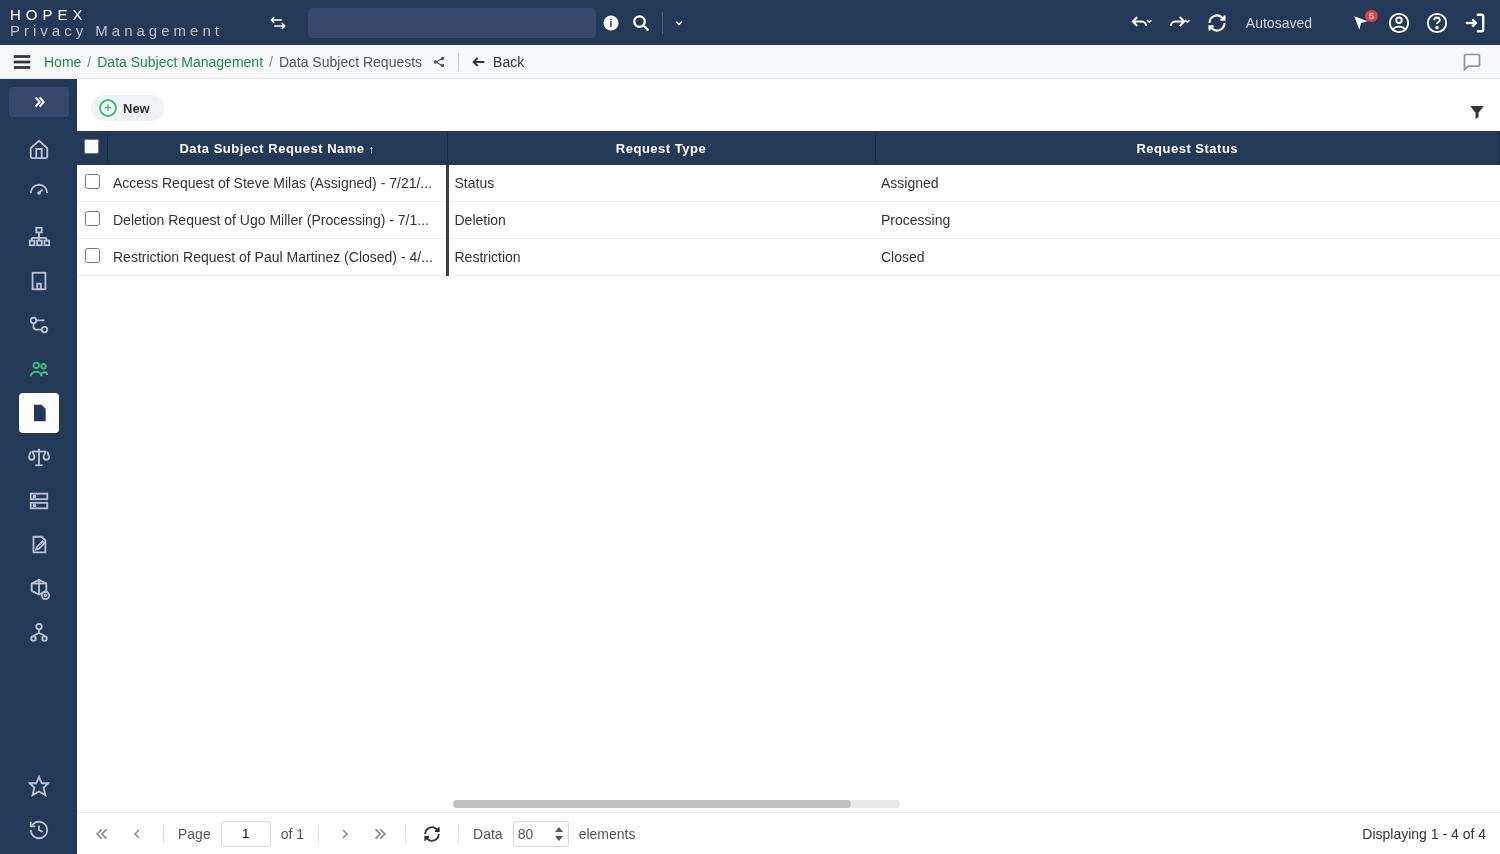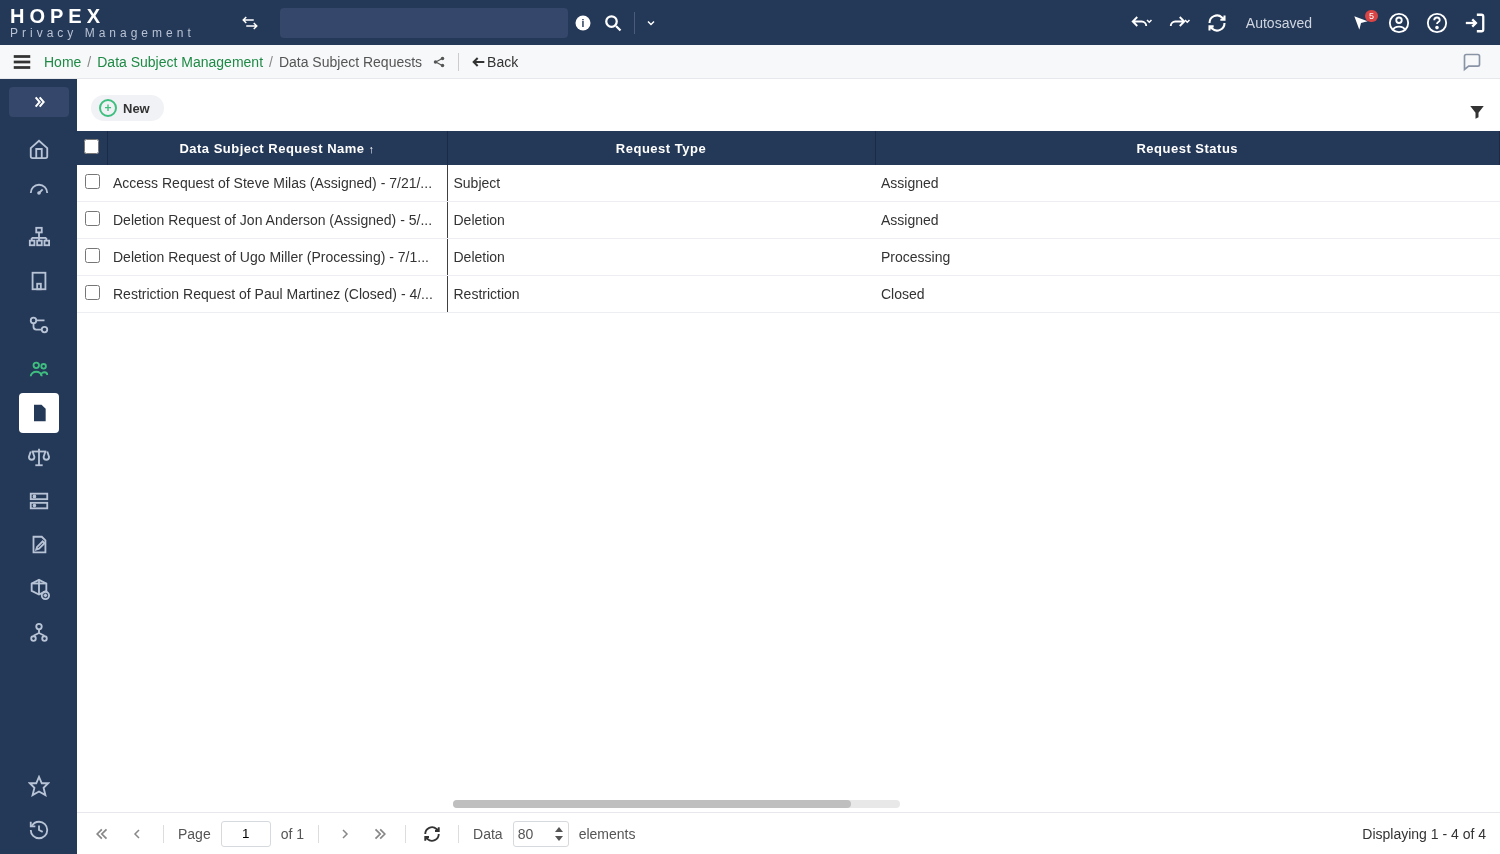--- a/index.html
+++ b/index.html
@@ -1,41 +1,41 @@
 <!DOCTYPE html>
 <html><head>
 <meta charset="utf-8">
 <style>
   * { box-sizing: border-box; margin: 0; padding: 0; }
   html, body { width: 1500px; height: 854px; overflow: hidden; font-family: -apple-system, BlinkMacSystemFont, "Segoe UI", Arial, sans-serif; font-size: 14px; color: #333; background: #fff; }
   
   
   .top-header { height: 45px; background: #243858; color: #fff; display: flex; align-items: center; padding: 0 10px; }
-  .logo { font-size: 20px; font-weight: 700; letter-spacing: 5px; line-height: 1; }
-  .logo-sub { font-size: 12px; letter-spacing: 4px; margin-top: 0px; color: #b8c2d4; }
+  .logo { font-size: 15px; font-weight: 400; letter-spacing: 5px; line-height: 1; }
+  .logo-sub { font-size: 15px; letter-spacing: 4px; margin-top: 0px; color: #b8c2d4; }
   .logo-wrap { display: flex; flex-direction: column; padding-left: 0px; }
   .header-swap { margin-left: 40px; color: #fff; cursor: pointer; }
   .search-box { width: 288px; height: 30px; background: #35476a; border: none; border-radius: 4px; margin-left: 15px; padding: 0 8px; color: #fff; }
   .hdr-icon { width: 30px; display:flex; justify-content:center; align-items:center; color:#fff; cursor:pointer; height:45px; }
   .top-header .spacer { flex: 1; }
   .autosaved { color: #d0d6e0; margin: 0 26px 0 6px; }
   .notif-wrap { position: relative; }
   .badge { position: absolute; top: 10px; right: -2px; background: #d94444; color:#fff; border-radius: 8px; font-size: 9px; padding: 1px 4px; }
   .top-header .sep { width:1px; height:22px; background:#4a5c7c; margin: 0 6px; }
   .hdr-right { display:flex; align-items:center; gap: 8px; }
 
   
   .crumb-bar { height: 34px; background: #f7f8f9; border-bottom: 1px solid #e6e8ec; display:flex; align-items:center; padding: 0 10px 0 0; }
   .hamburger { width: 44px; display:flex; justify-content:center; align-items:center; color:#333; cursor:pointer; font-size:22px; height:34px; }
   .crumb { color: #1e8a46; cursor:pointer; }
   .crumb-sep { color: #888; margin: 0 6px; }
   .crumb-current { color: #555; }
   .crumb-share { color:#555; margin-left: 10px; cursor:pointer; }
   .crumb-divider { width:1px; height:18px; background:#ccc; margin: 0 12px; }
-  .back-btn { display:flex; align-items:center; color:#333; cursor:pointer; }
+  .back-btn { display:flex; align-items:center; color:#333; cursor:pointer; gap:6px; }
   .crumb-bar .spacer { flex:1; }
   .comment-icon { color:#8a94a6; cursor:pointer; font-size:18px; margin-right:8px; }
 
   
   .layout { display:flex; height: calc(854px - 45px - 34px); }
   .sidebar { width: 77px; background: #243858; display:flex; flex-direction:column; align-items:center; padding-top:8px; }
   .side-toggle { width:60px; height:30px; background:#35476a; border-radius:4px; display:flex; justify-content:center; align-items:center; color:#fff; cursor:pointer; margin-bottom:12px; }
   .side-item { width:40px; height:40px; display:flex; justify-content:center; align-items:center; color:#b8c4d6; cursor:pointer; margin-bottom:4px; border-radius:4px; }
   .side-item.active-green { color:#3fbf7f; }
   .side-item.active-white { background:#fff; color:#243858; border-radius:4px; }
@@ -51,21 +51,21 @@
 
   
   .table-wrap { flex:1; overflow:hidden; display:flex; flex-direction:column; }
   table { border-collapse: collapse; width:100%; table-layout:fixed; }
   thead th { background:#243858; color:#fff; font-weight:600; text-align:center; height:34px; font-size:13px; letter-spacing:0.5px; border-right:1px solid #1a2b45; }
   th.chk, td.chk { width:30px; text-align:center; }
   th.name, td.name { width:340px; }
   th.type, td.type { width:428px; }
   th.status, td.status { }
   td { padding: 9px 6px; border-bottom:1px solid #eceef2; white-space:nowrap; overflow:hidden; text-overflow:ellipsis; color:#333; font-size:14px; }
-  td.name { padding-left:6px; border-right:1px solid #404040; }
+  td.name { padding-left:6px; border-right:3px solid #404040; }
   .sort-arrow { font-size:11px; margin-left:4px; }
   input[type=checkbox]{ width:15px; height:15px; cursor:pointer; }
 
   .table-scroll { flex:1; overflow:hidden; position:relative; }
   .hscroll-track { position:absolute; left:376px; right:600px; bottom:4px; height:8px; background:#e8e8e8; border-radius:4px; }
   .hscroll-thumb { position:absolute; left:0; top:0; height:8px; width:398px; background:#bfbfbf; border-radius:4px; }
 
   
   .pager { height:42px; background:#fff; border-top:1px solid #e6e8ec; display:flex; align-items:center; padding:0 14px; gap:10px; color:#555; }
   .pg-btn { width:24px; height:24px; display:flex; justify-content:center; align-items:center; color:#888; cursor:pointer; }
@@ -341,27 +341,21 @@
             <th class="chk"><input type="checkbox" style=""></th>
             <th class="name"><span>Data Subject Request Name</span><span class="sort-arrow">↑</span></th>
             <th class="type"><span>Request Type</span></th>
             <th class="status"><span>Request Status</span></th>
           </tr>
         </thead>
         <tbody>
           <tr>
             <td class="chk"><input type="checkbox" style=""></td>
             <td class="name">Access Request of Steve Milas (Assigned) - 7/21/...</td>
-            <td class="type">Subject</td>
-            <td class="status">Assigned</td>
-          </tr>
-          <tr>
-            <td class="chk"><input type="checkbox" style=""></td>
-            <td class="name">Deletion Request of Jon Anderson (Assigned) - 5/...</td>
-            <td class="type">Deletion</td>
+            <td class="type">Status</td>
             <td class="status">Assigned</td>
           </tr>
           <tr>
             <td class="chk"><input type="checkbox" style=""></td>
             <td class="name">Deletion Request of Ugo Miller (Processing) - 7/1...</td>
             <td class="type">Deletion</td>
             <td class="status">Processing</td>
           </tr>
           <tr>
             <td class="chk"><input type="checkbox" style=""></td>

